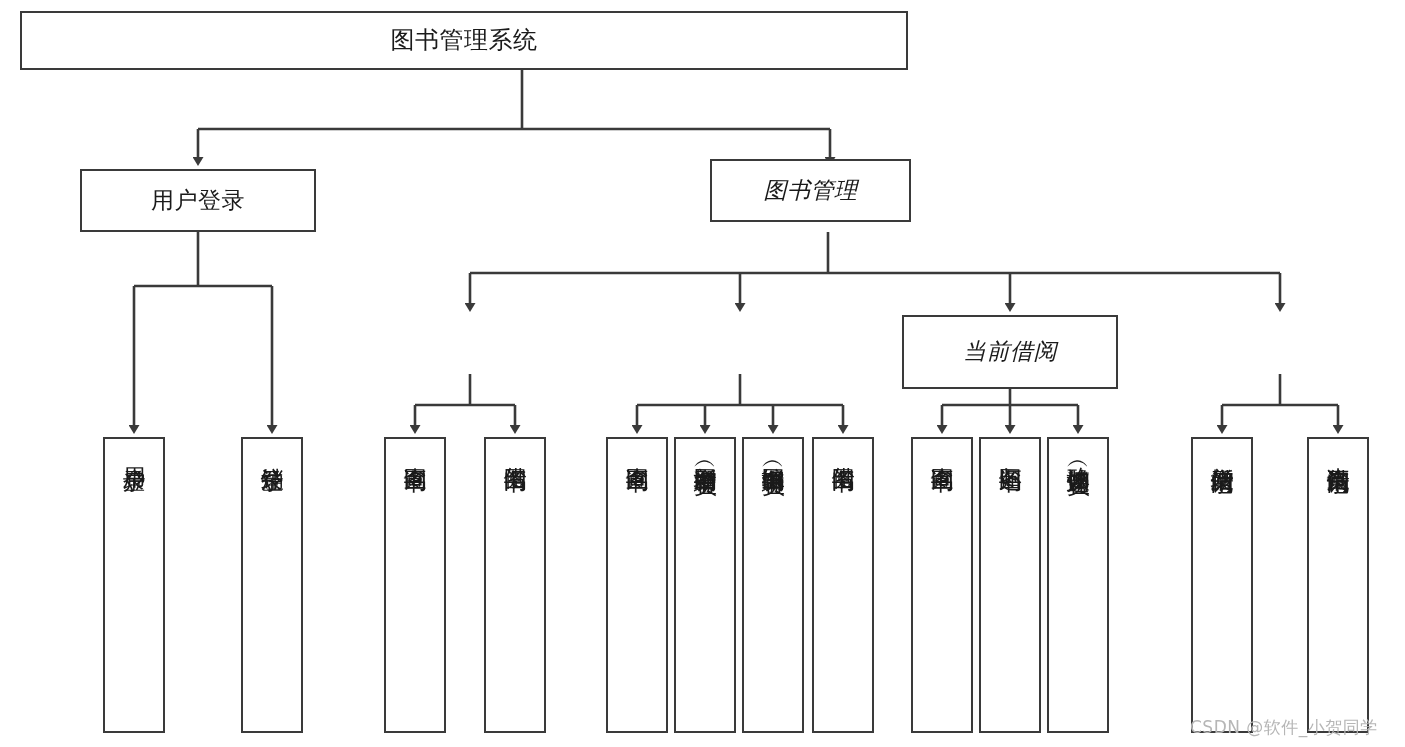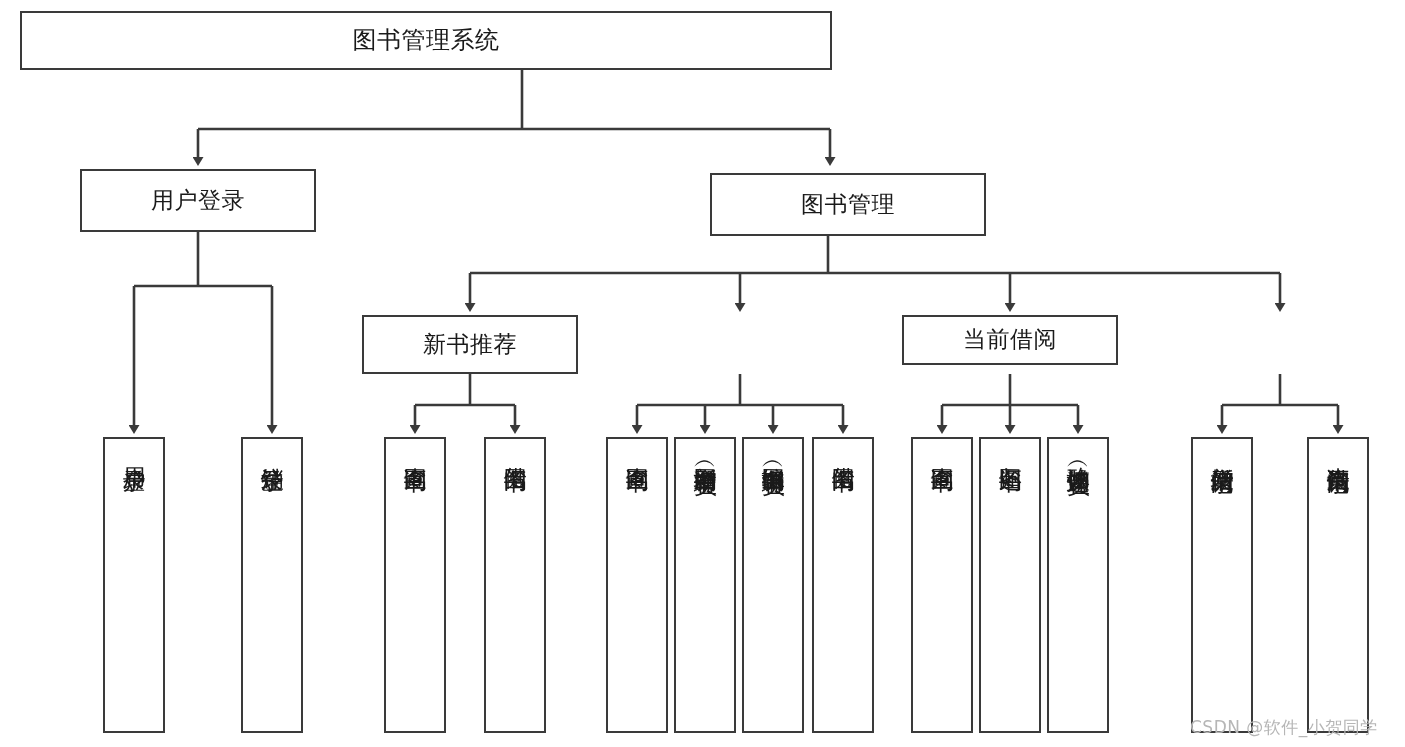--- a/index.html
+++ b/index.html
@@ -120,35 +120,32 @@
       <path d="M1010,405 L1010,426" marker-end="url(#arrow)"></path>
       <path d="M1078,405 L1078,426" marker-end="url(#arrow)"></path>
 
       <path d="M1280,374 L1280,405"></path>
       <path d="M1222,405 L1338,405"></path>
       <path d="M1222,405 L1222,426" marker-end="url(#arrow)"></path>
       <path d="M1338,405 L1338,426" marker-end="url(#arrow)"></path>
     </g>
   </svg>
 
-  <div class="node root horiz" style="left:20px; top:11px; width:812px; height:59px;">
+  <div class="node root horiz" style="left:20px; top:11px; width:888px; height:59px;">
     <span class="label">图书管理系统</span>
   </div>
 
   <div class="node horiz" style="left:80px; top:169px; width:236px; height:63px;">
     <span class="label">用户登录</span>
   </div>
-  <div class="node horiz" style="left:710px; top:173px; width:276px; height:63px;">
+  <div class="node horiz" style="left:710px; top:159px; width:201px; height:63px;font-style:italic;">
     <span class="label">图书管理</span>
   </div>
 
-  <div class="node horiz" style="left:362px; top:315px; width:216px; height:59px;">
-    <span class="label">新书推荐</span>
-  </div>
-  <div class="node horiz" style="left:902px; top:315px; width:216px; height:50px;">
+  <div class="node horiz" style="left:902px; top:315px; width:216px; height:74px;font-style:italic;">
     <span class="label">当前借阅</span>
   </div>
 
   <div class="node vert" style="left:103px; top:437px; width:62px; height:296px;">
     <span class="label">用户登录</span>
   </div>
   <div class="node vert" style="left:241px; top:437px; width:62px; height:296px;">
     <span class="label">注销登录</span>
   </div>
 

